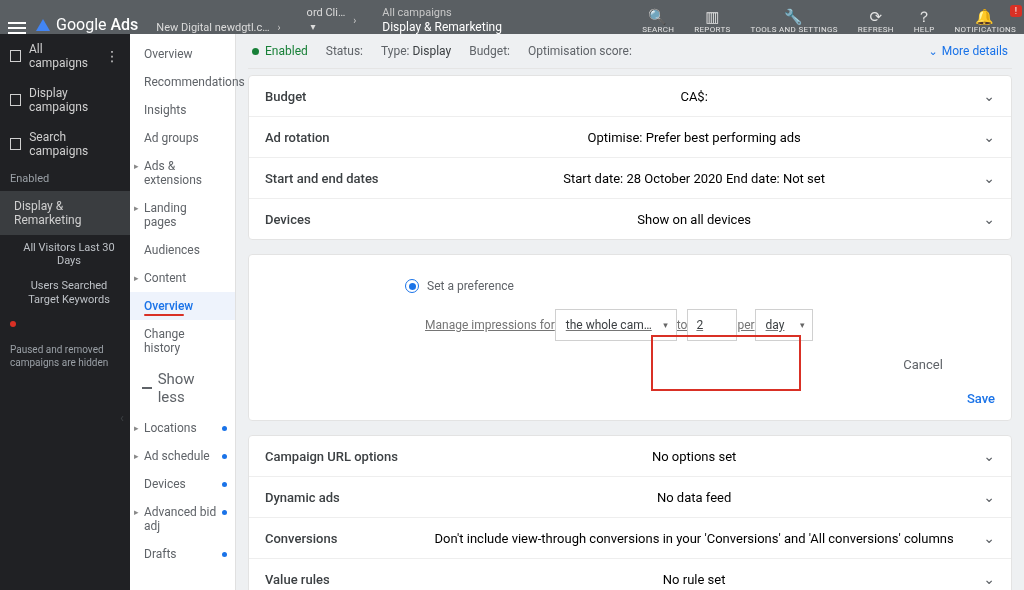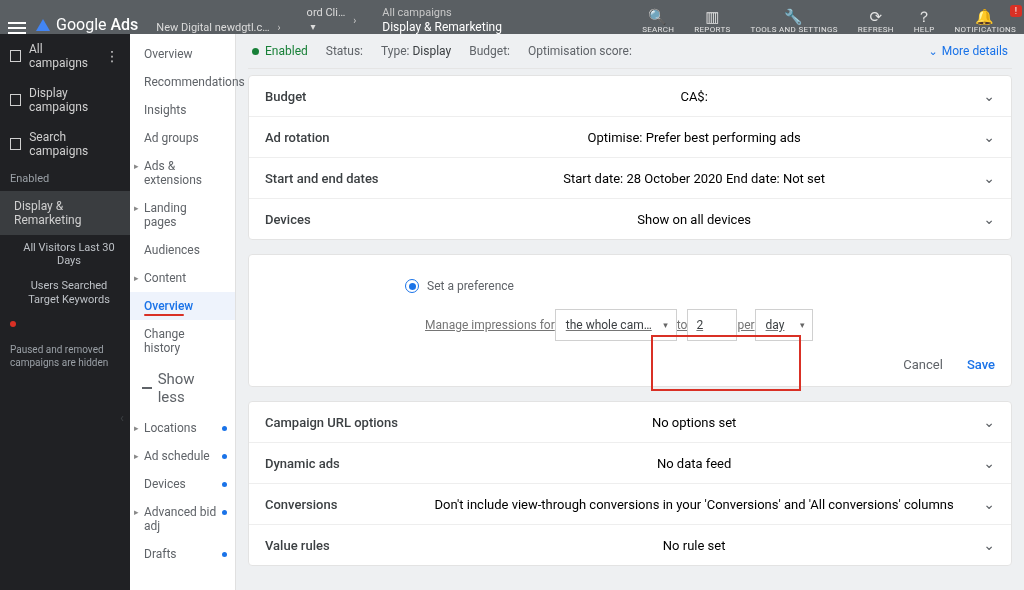--- a/index.html
+++ b/index.html
@@ -67,21 +67,21 @@
   .radio { width:14px;height:14px;border:1.5px solid #5f6368;border-radius:50%; display:flex;align-items:center;justify-content:center;}
   .radio.sel { border-color:#1a73e8;}
   .radio.sel .inner { width:7px;height:7px;background:#1a73e8;border-radius:50%;}
   .manage { display:flex; align-items:center; margin:16px 0 0 160px; font-size:12px; color:#757575;text-decoration:underline;}
   .dropdown { border:1px solid #d0d0d0; padding:8px 24px 8px 10px; font-size:12px; color:#3c4043; position:relative; cursor:pointer;}
   .dropdown .dc { position:absolute; right:8px; top:10px; font-size:9px; color:#666;}
   .numbox { width:50px; border:1px solid #d0d0d0; padding:8px; font-size:12px; color:#3c4043; text-align:left;}
   .redbox { position:absolute; border:2px solid #d93025; pointer-events:none;}
   .actions { display:flex; justify-content:flex-end; gap:24px; padding:0 16px 14px 16px; font-size:13px;}
   .actions .cancel { color:#5f6368; cursor:pointer;}
-  .actions .save { color:#1a73e8; font-weight:500; cursor:pointer;}
+  .actions .save { color:#1a73e8; font-weight:500; cursor:pointer;margin-top:34px;}
 
   ::-webkit-scrollbar { width:0; }
 </style>
 </head>
 <body>
 
 <div class="topbar">
   <div class="hamburger">
       <span></span>
       <span></span>

